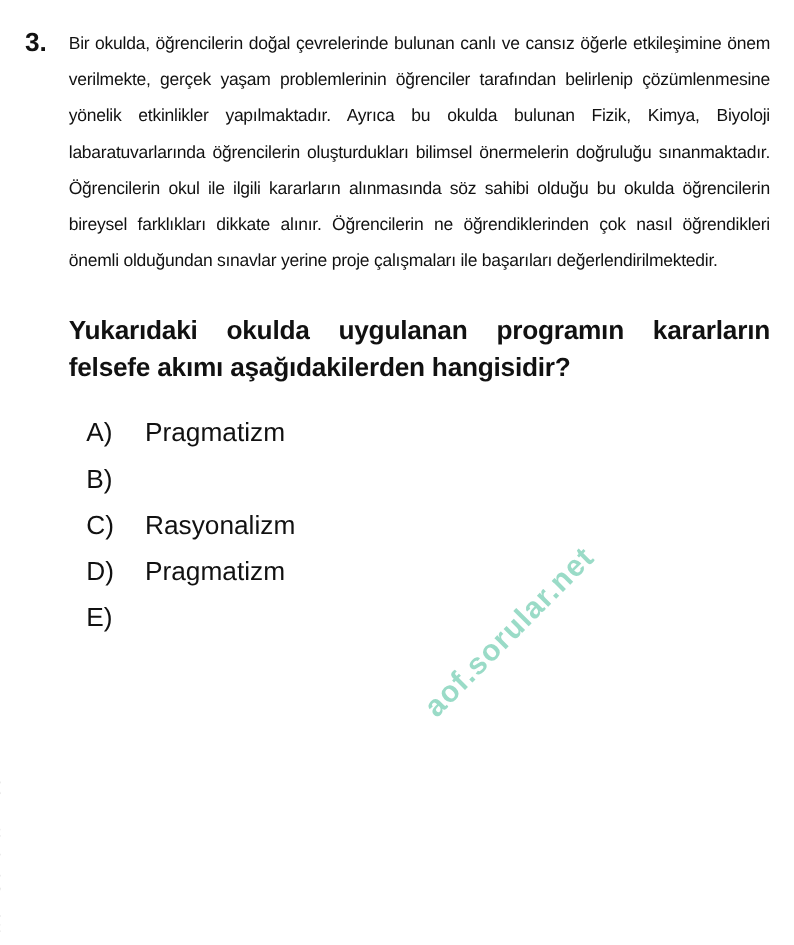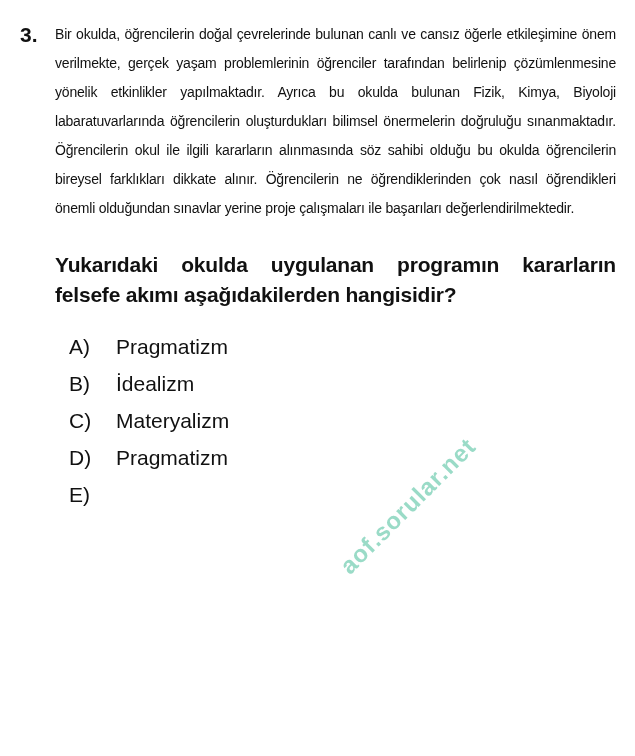--- a/index.html
+++ b/index.html
@@ -117,25 +117,24 @@
       <div class="qbody">
         <div class="qtext">Bir okulda, öğrencilerin doğal çevrelerinde bulunan canlı ve cansız öğerle etkileşimine önem verilmekte, gerçek yaşam problemlerinin öğrenciler tarafından belirlenip çözümlenmesine yönelik etkinlikler yapılmaktadır. Ayrıca bu okulda bulunan Fizik, Kimya, Biyoloji labaratuvarlarında öğrencilerin oluşturdukları bilimsel önermelerin doğruluğu sınanmaktadır. Öğrencilerin okul ile ilgili kararların alınmasında söz sahibi olduğu bu okulda öğrencilerin bireysel farklıkları dikkate alınır. Öğrencilerin ne öğrendiklerinden çok nasıl öğrendikleri önemli olduğundan sınavlar yerine proje çalışmaları ile başarıları değerlendirilmektedir.</div>
         <div class="qstem">Yukarıdaki okulda uygulanan programın kararların felsefe akımı aşağıdakilerden hangisidir?</div>
         <ul class="options">
           <li class="option">
             <span class="option-letter">A)</span>
             <span class="option-text">Pragmatizm</span>
           </li>
           <li class="option">
             <span class="option-letter">B)</span>
-            <span class="option-text">İdealizm</span>
           </li>
           <li class="option">
             <span class="option-letter">C)</span>
-            <span class="option-text">Materyalizm</span>
+            <span class="option-text">Rasyonalizm</span>
           </li>
           <li class="option">
             <span class="option-letter">D)</span>
             <span class="option-text">Pragmatizm</span>
           </li>
           <li class="option">
             <span class="option-letter">E)</span>
           </li>
         </ul>
       </div>

